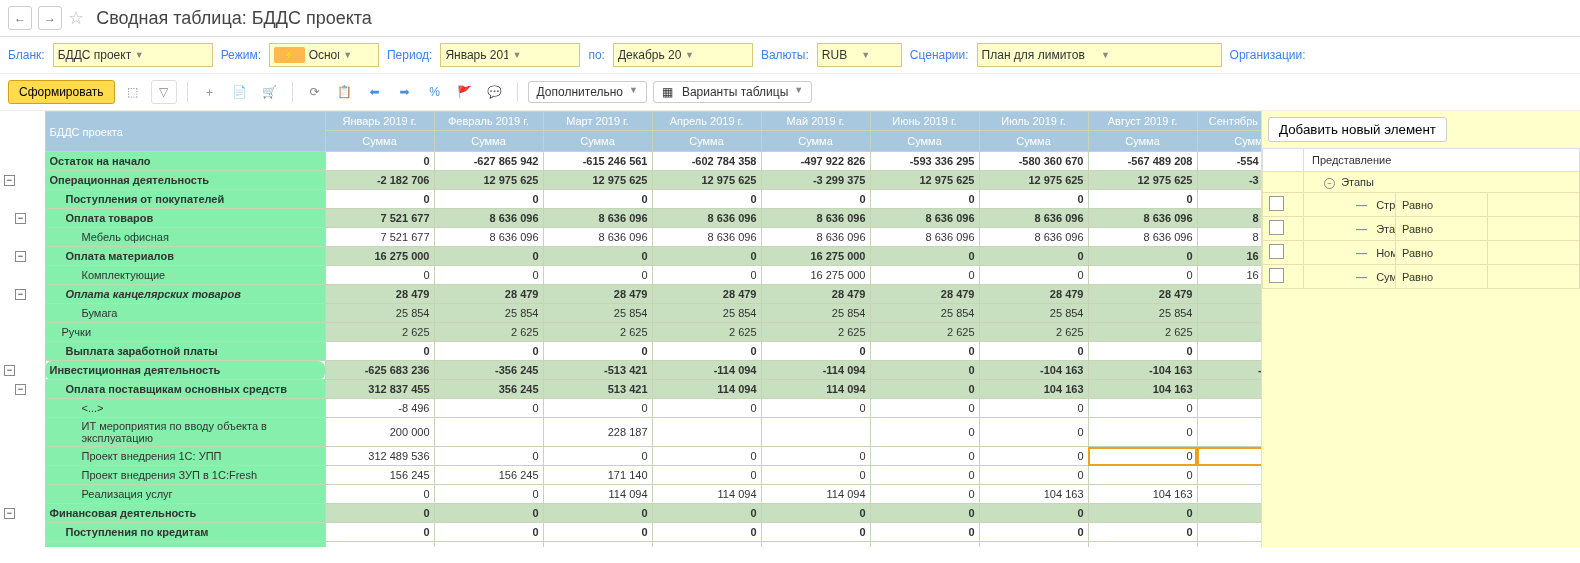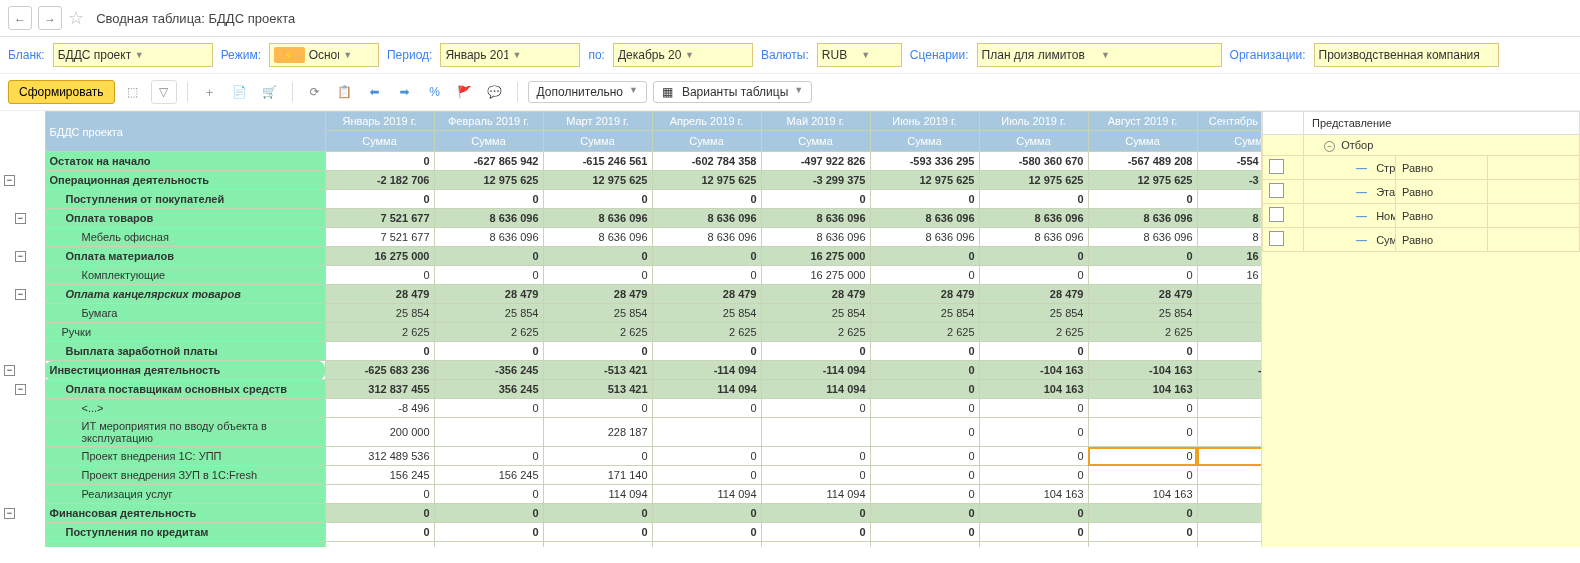--- a/index.html
+++ b/index.html
@@ -1,19 +1,19 @@
 <!DOCTYPE html>
 <html><head>
 <meta charset="utf-8">
 <style>
 html,body{margin:0;padding:0;font-family:Arial,sans-serif;font-size:12px;color:#333;background:#fff}
 .top{display:flex;align-items:center;gap:6px;padding:6px 8px;border-bottom:1px solid #ddd}
 .icon-btn{width:22px;height:22px;border:1px solid #ccc;border-radius:3px;display:flex;align-items:center;justify-content:center;background:#fff;cursor:pointer;font-size:12px;color:#666}
 .star{font-size:18px;color:#bbb;cursor:pointer}
-.title{font-size:13px;color:#444;margin-left:6px}
+.title{font-size:18px;color:#444;margin-left:6px}
 .fbar{display:flex;align-items:center;gap:8px;padding:6px 8px;background:#fff;border-bottom:1px solid #eee;flex-wrap:nowrap;overflow:hidden}
 .lbl{color:#3b82f6}
 .inp{display:flex;align-items:center;background:#FFFFCC;border:1px solid #d8c97a;height:22px;padding:0 4px;gap:4px}
 .inp.short{width:150px}
 .inp.med{width:100px}
 .inp.per{width:130px}
 .inp.rub{width:75px}
 .inp.scen{width:235px}
 .inp.org{width:175px}
 .inp span{flex:1;white-space:nowrap;overflow:hidden}
@@ -87,23 +87,20 @@
   <div class="inp rub">
       <span>RUB</span>
       <span class="dd">▼</span>
     </div>
   <span class="lbl">Сценарии:</span>
   <div class="inp scen">
       <span>План для лимитов</span>
       <span class="dd">▼</span>
     </div>
   <span class="lbl">Организации:</span>
-  <div class="inp org">
-      <span>Производственная компания</span>
-    </div>
 </div>
 
 <div class="tbar">
   <button class="sform">Сформировать</button>
   <div class="tb">⬚</div>
   <div class="tb" style="border:1px solid #ddd">▽</div>
   <div class="sep"></div>
   <div class="tb">＋</div>
   <div class="tb">📄</div>
   <div class="tb">🛒</div>
@@ -459,31 +456,32 @@
             <td class="num">0</td>
             <td class="num">0</td>
             <td class="num">0</td>
             <td class="num">0</td>
             <td class="num">0</td>
           </tr>
         </tbody>
     </table>
   </div>
   <div class="right">
+    <button class="addbtn">Добавить новый элемент</button>
     <table class="rtable">
       <thead>
           <tr>
             <th style="width:24px"></th>
             <th colspan="3">Представление</th>
           </tr>
         </thead>
       <tbody id="rbody">
         <tr>
             <td></td>
-            <td colspan="3" style="padding-left:20px"><span class="circ">−</span>&nbsp;&nbsp;<span>Отбор</span></td>
+            <td colspan="3" style="padding-left:20px"><span class="circ">−</span>&nbsp;&nbsp;<span>Этапы</span></td>
           </tr>
       <tr>
             <td><span class="chk"></span></td>
             <td style="padding-left:52px"><span class="minus">—</span>&nbsp;&nbsp;&nbsp;Строки</td>
             <td>Равно</td>
             <td></td>
           </tr>
           <tr>
             <td><span class="chk"></span></td>
             <td style="padding-left:52px"><span class="minus">—</span>&nbsp;&nbsp;&nbsp;Этапы ...</td>

